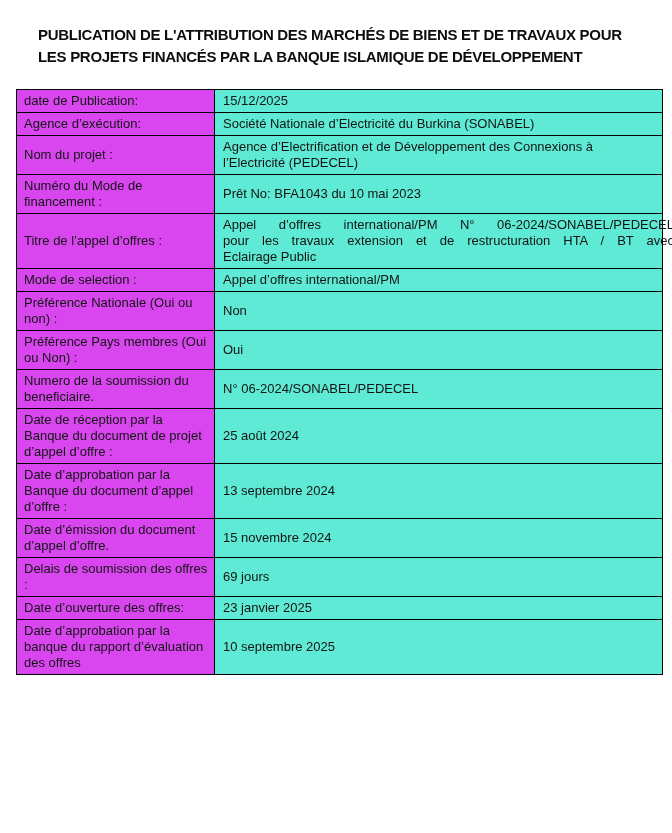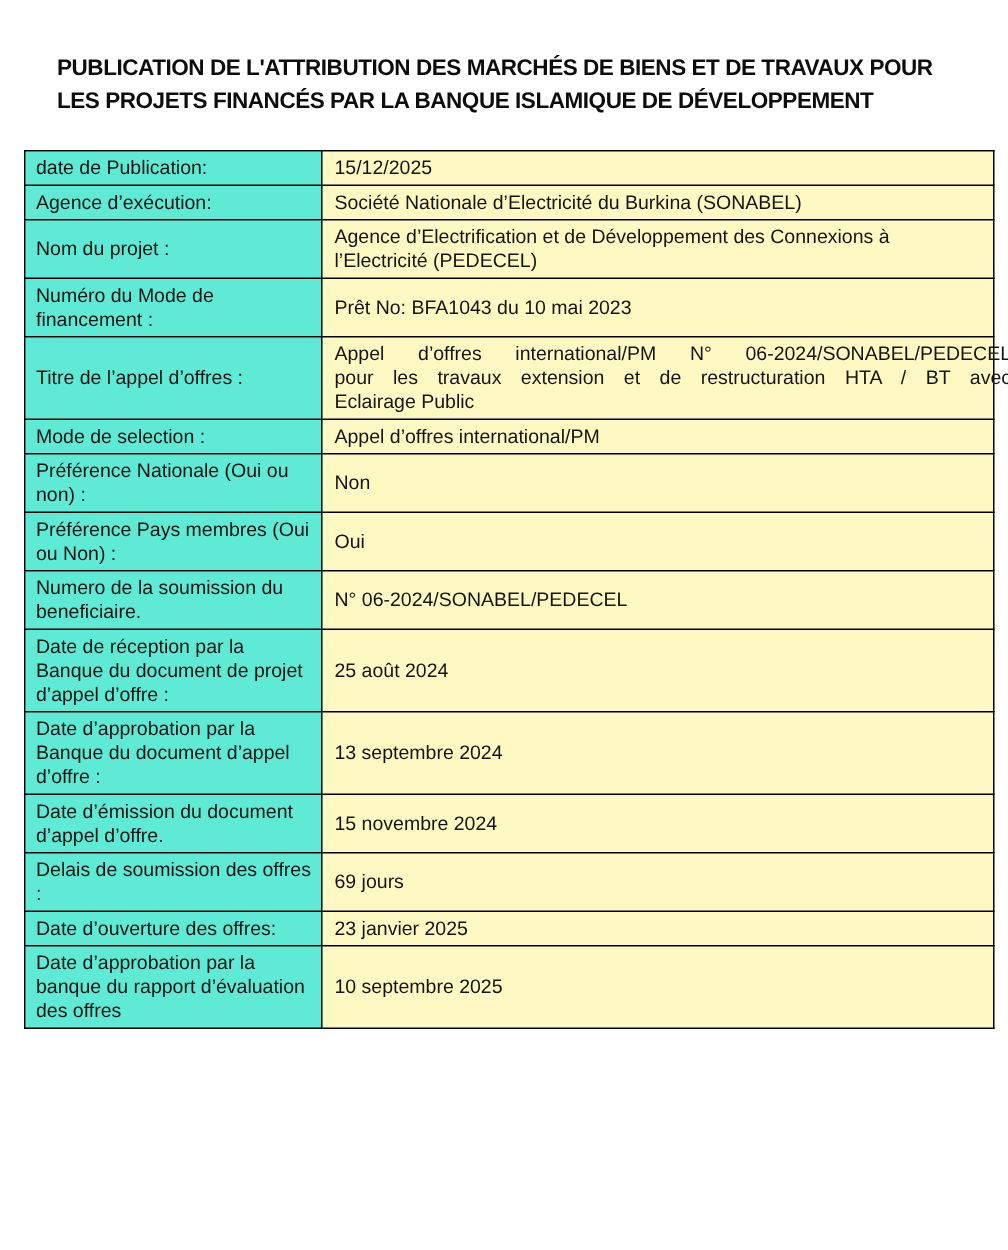--- a/index.html
+++ b/index.html
@@ -15,21 +15,21 @@
 
   .doc-title {
     margin-top: 22px;
     text-align: center;
     font-size: 19px;
     font-weight: bold;
     letter-spacing: 0.2px;
     color: #0d0d0d;
   }
   .doc-subtitle {
-    margin: 35px 24px 0 38px;
+    margin: 24px 24px 0 38px;
     font-size: 15px;
     font-weight: bold;
     letter-spacing: -0.3px;
     line-height: 22px;
     color: #0d0d0d;
     text-align: left;
   }
 
   table.info-table {
     border-collapse: collapse;
@@ -39,26 +39,26 @@
     font-size: 13px;
     line-height: 16px;
     color: #141414;
   }
   table.info-table td {
     border: 1px solid #000000;
     vertical-align: middle;
   }
   td.label-cell {
     width: 198px;
-    background: #5eead4;
+    background: #d946ef;
     padding: 3px 3px 3px 7px;
   }
   td.value-cell {
     width: 448px;
-    background: #fef9c3;
+    background: #5eead4;
     padding: 3px 6px 3px 8px;
   }
   
   .jline {
     text-align: justify;
     text-align-last: justify;
   }
   
   .overflow-block { width: 451px; }
 </style>

